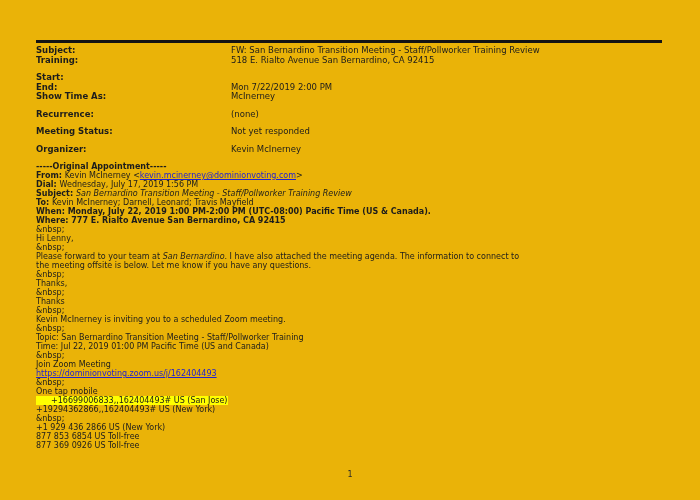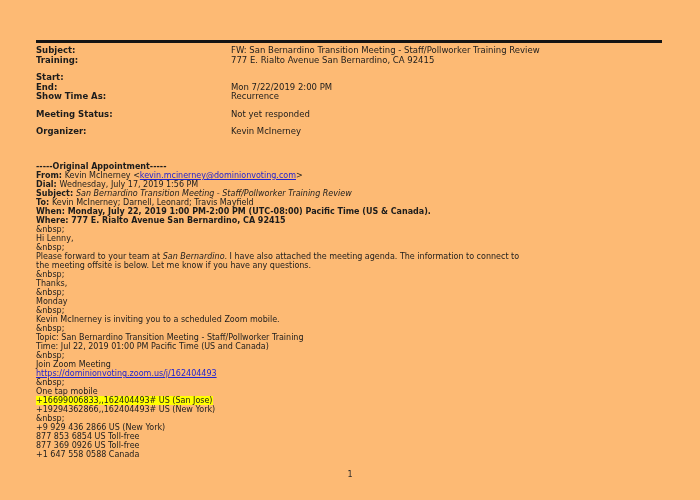--- a/index.html
+++ b/index.html
@@ -1,61 +1,67 @@
 <!DOCTYPE html>
 <html><head>
 <meta charset="utf-8">
 <style>
   * { margin:0; padding:0; box-sizing:border-box; }
   html,body { background:#ffffff; }
   .page {
-    position:relative; width:700px; height:500px; background:#fdba74;
+    position:relative; width:700px; height:500px; background:#eab308;
     font-family:"DejaVu Sans", sans-serif; color:#1c1c1c; overflow:hidden;
   }
   .rule { position:absolute; left:36px; top:40px; width:626px; height:3px; background:#141414; }
   .header { position:absolute; left:36px; top:46px; width:626px; font-size:8.5px; line-height:9.5px; }
   .hgroup { margin-bottom:8px; }
   .hrow { display:flex; }
   .hlabel { width:195px; font-weight:700; flex:none; }
   .hvalue { flex:1; white-space:nowrap; }
   .body { position:absolute; left:36px; top:162px; width:640px; font-size:8px; line-height:9px; }
   .bline { white-space:nowrap; height:9px; }
   .seg-bold { font-weight:700; }
   .seg-italic { font-style:italic; }
   .seg-link { color:#2323cf; text-decoration:underline; cursor:pointer; }
-  .seg-highlight { background:#ffff00; }
+  .seg-highlight { background:#ffff00;padding-left:15px; }
   .pagenum { position:absolute; left:0; top:470px; width:700px; text-align:center; font-size:8px; color:#2a2a2a; }
 </style>
 </head>
 <body>
 
 <div class="page">
   <div class="rule"></div>
   <div class="header" id="header">
       <div class="hgroup">
         <div class="hrow">
           <span class="hlabel">Subject:</span>
           <span class="hvalue">FW: San Bernardino Transition Meeting - Staff/Pollworker Training Review</span>
         </div>
         <div class="hrow">
           <span class="hlabel">Training:</span>
-          <span class="hvalue">777 E. Rialto Avenue San Bernardino, CA 92415</span>
+          <span class="hvalue">518 E. Rialto Avenue San Bernardino, CA 92415</span>
         </div>
       </div>
       <div class="hgroup">
         <div class="hrow">
           <span class="hlabel">Start:</span>
         </div>
         <div class="hrow">
           <span class="hlabel">End:</span>
           <span class="hvalue">Mon 7/22/2019 2:00 PM</span>
         </div>
         <div class="hrow">
           <span class="hlabel">Show Time As:</span>
-          <span class="hvalue">Recurrence</span>
+          <span class="hvalue">McInerney</span>
+        </div>
+      </div>
+      <div class="hgroup">
+        <div class="hrow">
+          <span class="hlabel">Recurrence:</span>
+          <span class="hvalue">(none)</span>
         </div>
       </div>
       <div class="hgroup">
         <div class="hrow">
           <span class="hlabel">Meeting Status:</span>
           <span class="hvalue">Not yet responded</span>
         </div>
       </div>
       <div class="hgroup">
         <div class="hrow">
@@ -73,33 +79,32 @@
       <div class="bline"><span class="seg-bold">When: Monday, July 22, 2019 1:00 PM-2:00 PM (UTC-08:00) Pacific Time (US &amp; Canada).</span></div>
       <div class="bline"><span class="seg-bold">Where: 777 E. Rialto Avenue San Bernardino, CA 92415</span></div>
       <div class="bline"><span>&amp;nbsp;</span></div>
       <div class="bline"><span>Hi Lenny,</span></div>
       <div class="bline"><span>&amp;nbsp;</span></div>
       <div class="bline"><span>Please forward to your team at </span><span class="seg-italic">San Bernardino</span><span>. I have also attached the meeting agenda. The information to connect to</span></div>
       <div class="bline"><span>the meeting offsite is below. Let me know if you have any questions.</span></div>
       <div class="bline"><span>&amp;nbsp;</span></div>
       <div class="bline"><span>Thanks,</span></div>
       <div class="bline"><span>&amp;nbsp;</span></div>
-      <div class="bline"><span>Monday</span></div>
+      <div class="bline"><span>Thanks</span></div>
       <div class="bline"><span>&amp;nbsp;</span></div>
-      <div class="bline"><span>Kevin McInerney is inviting you to a scheduled Zoom mobile.</span></div>
+      <div class="bline"><span>Kevin McInerney is inviting you to a scheduled Zoom meeting.</span></div>
       <div class="bline"><span>&amp;nbsp;</span></div>
       <div class="bline"><span>Topic: San Bernardino Transition Meeting - Staff/Pollworker Training</span></div>
       <div class="bline"><span>Time: Jul 22, 2019 01:00 PM Pacific Time (US and Canada)</span></div>
       <div class="bline"><span>&amp;nbsp;</span></div>
       <div class="bline"><span>Join Zoom Meeting</span></div>
       <div class="bline"><span class="seg-link">https://dominionvoting.zoom.us/j/162404493</span></div>
       <div class="bline"><span>&amp;nbsp;</span></div>
       <div class="bline"><span>One tap mobile</span></div>
       <div class="bline"><span class="seg-highlight">+16699006833,,162404493# US (San Jose)</span></div>
       <div class="bline"><span>+19294362866,,162404493# US (New York)</span></div>
       <div class="bline"><span>&amp;nbsp;</span></div>
-      <div class="bline"><span>+9 929 436 2866 US (New York)</span></div>
+      <div class="bline"><span>+1 929 436 2866 US (New York)</span></div>
       <div class="bline"><span>877 853 6854 US Toll-free</span></div>
       <div class="bline"><span>877 369 0926 US Toll-free</span></div>
-      <div class="bline"><span>+1 647 558 0588 Canada</span></div>
     </div>
   <div class="pagenum">1</div>
 </div>
 
 </body></html>

